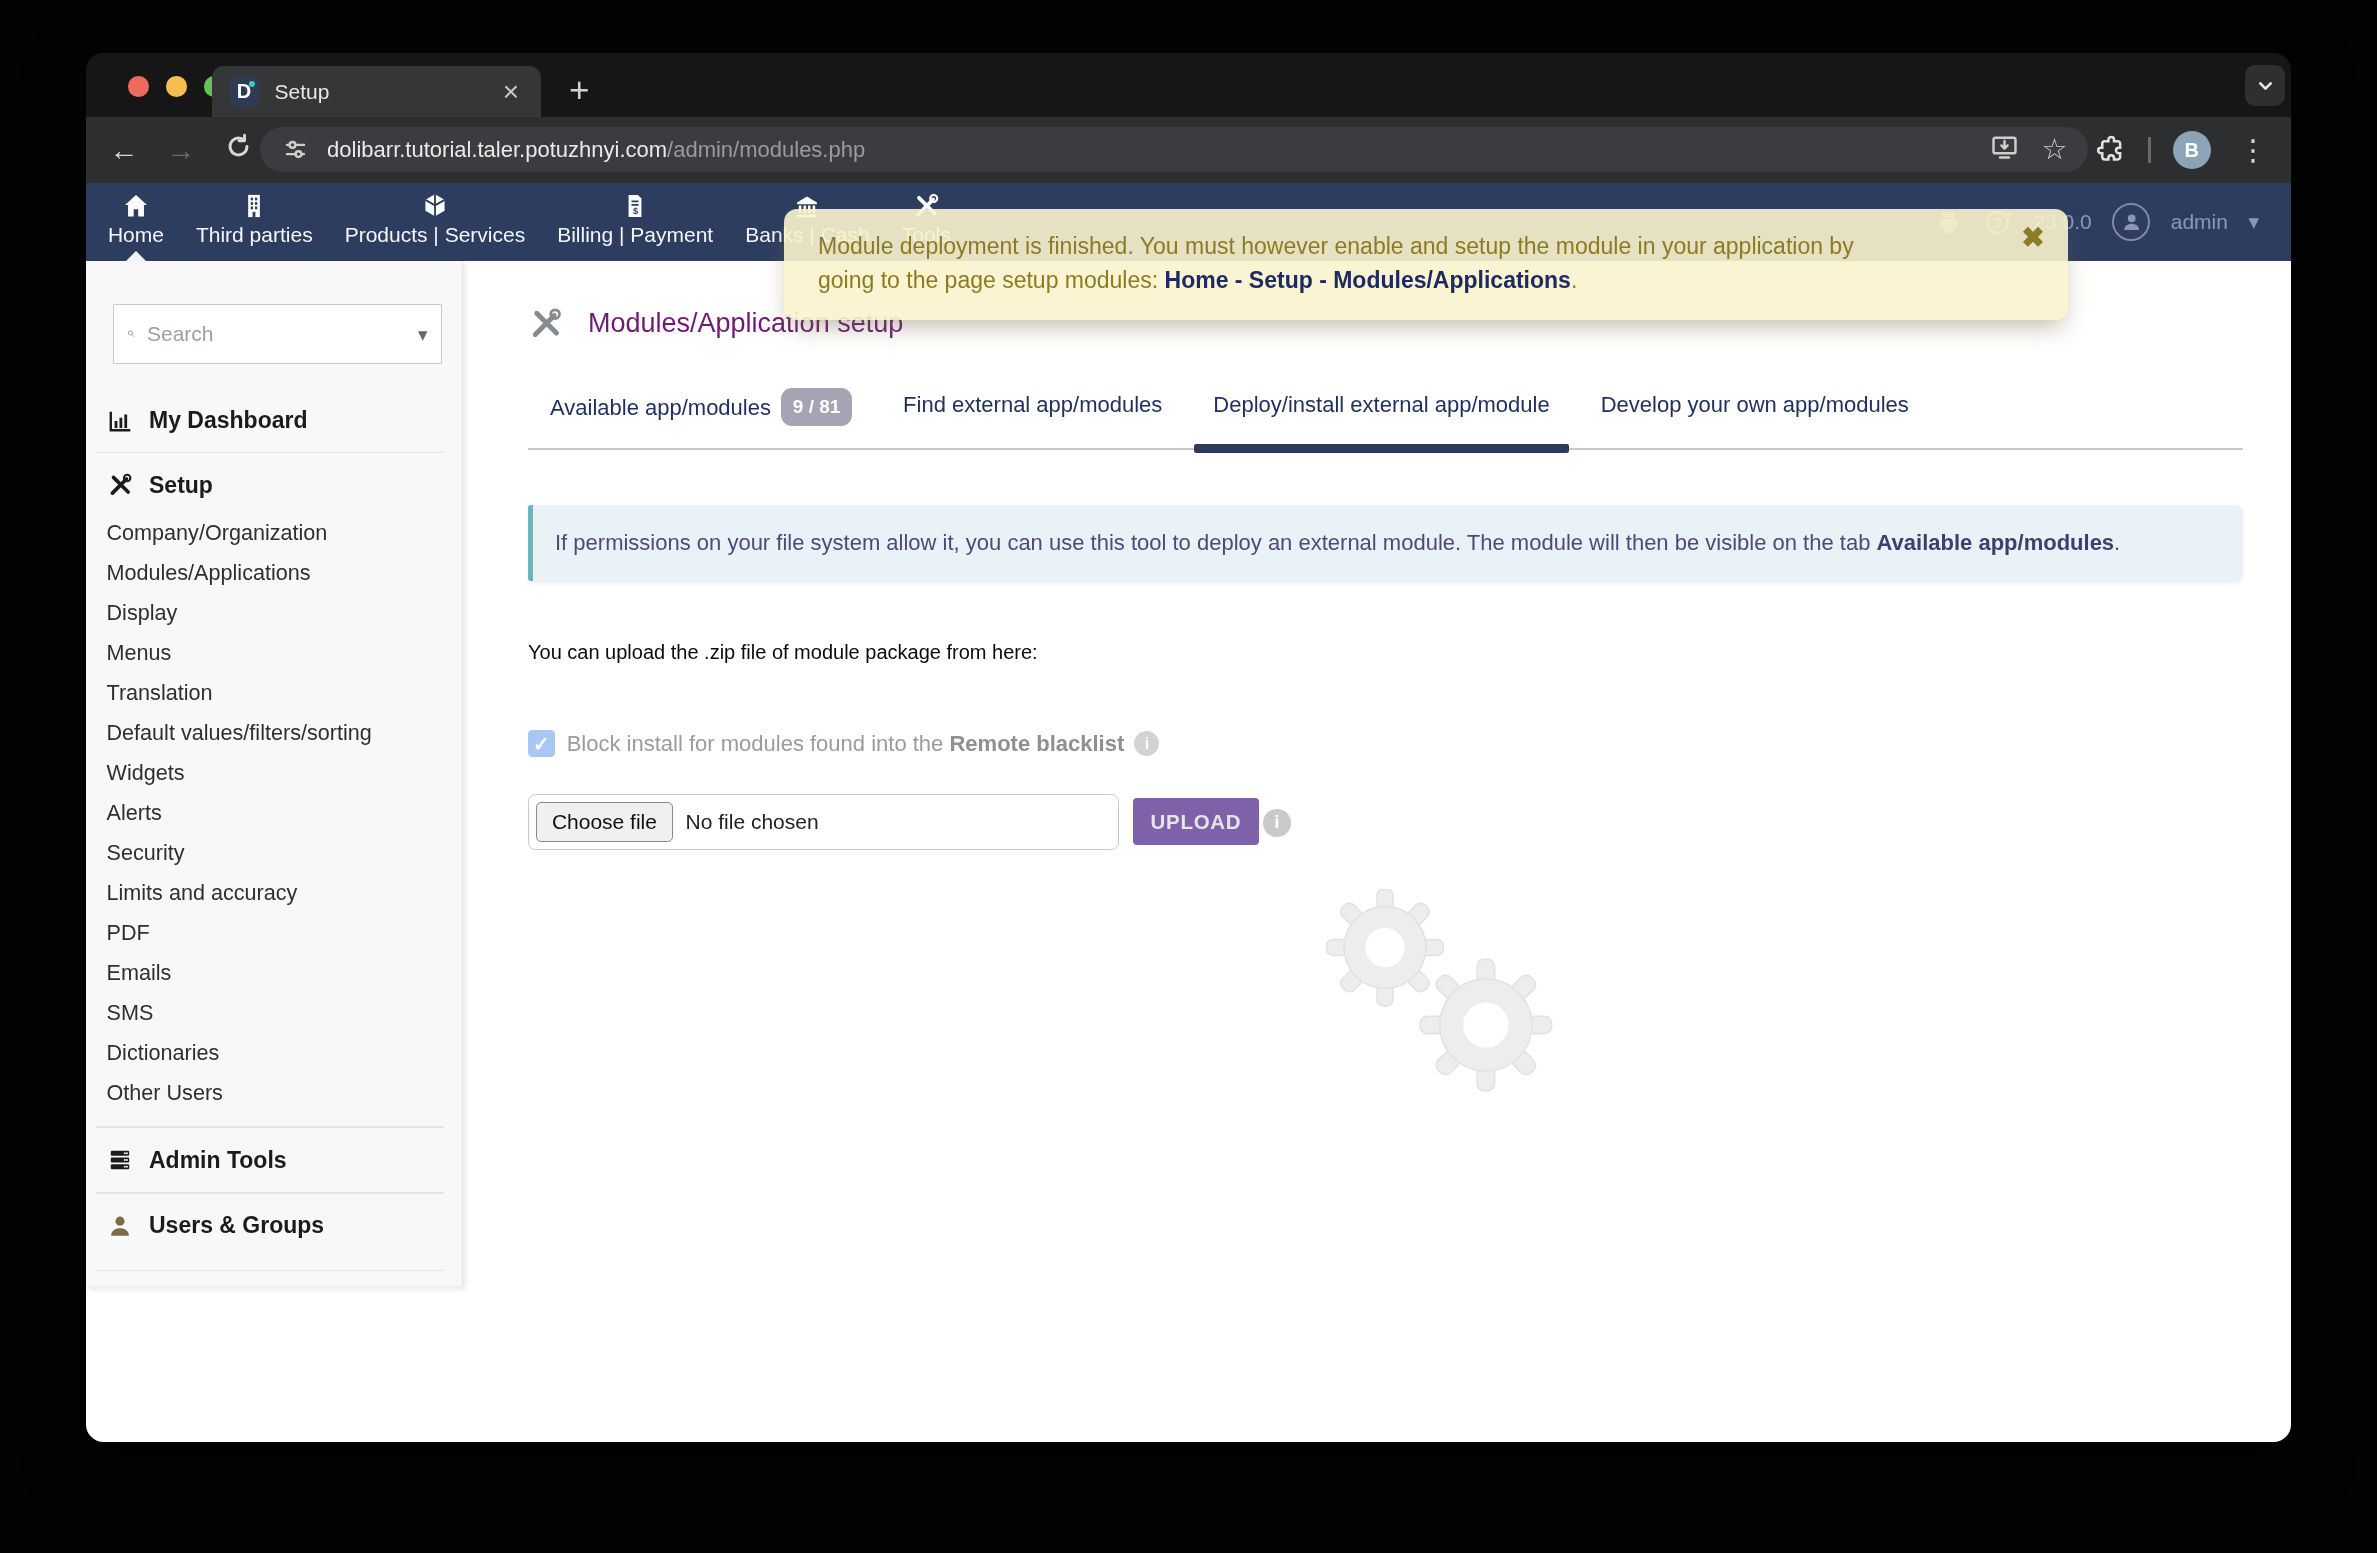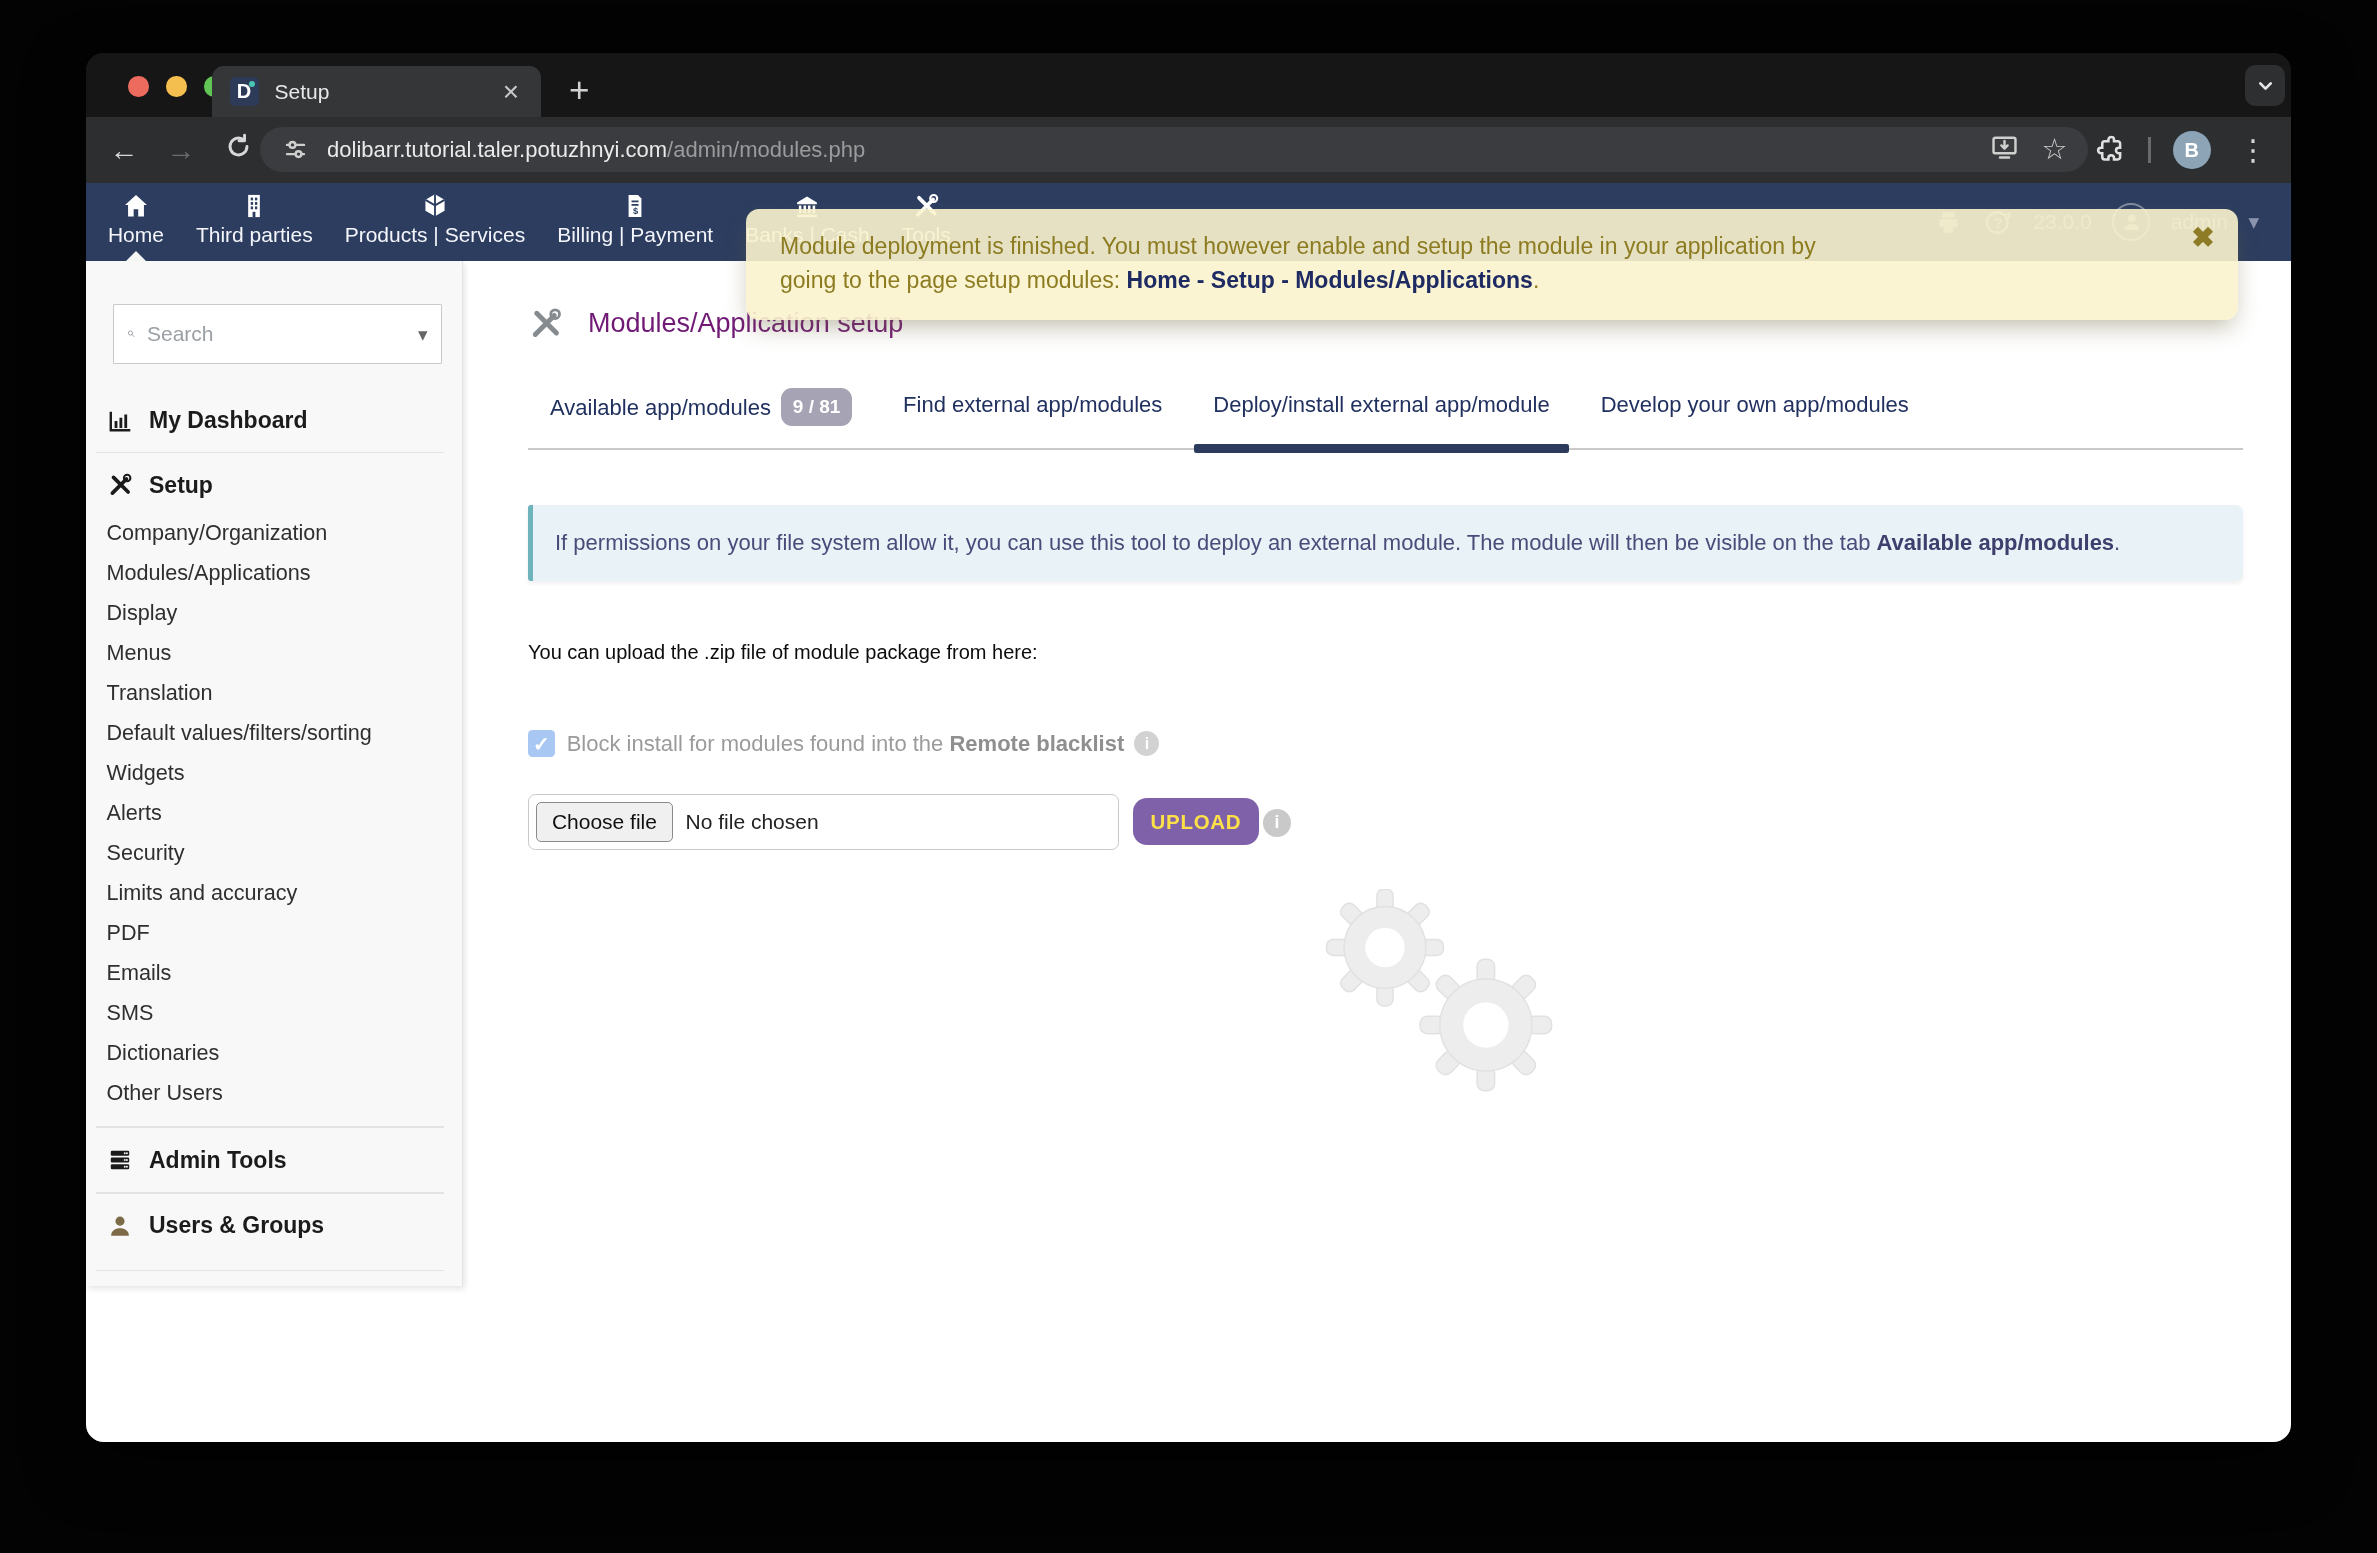--- a/index.html
+++ b/index.html
@@ -54,21 +54,21 @@
   .dnav-item svg { margin-top:8.8px; }
   .dnav-label { font-size:21px; margin-top:3.7px; white-space:nowrap; }
   .dnav-item.active::after { content:""; position:absolute; bottom:0; left:50%; margin-left:-10.2px;
       border-left:10.2px solid transparent; border-right:10.2px solid transparent; border-bottom:10.2px solid #f6f6f6; }
   .nav-meta { position:absolute; right:32px; top:0; height:78px; display:flex; align-items:center; gap:20.5px;
               color:#eef; opacity:.5; z-index:3; font-size:21px; }
   .nav-avatar { width:38px; height:38px; border-radius:50%; border:2.2px solid rgba(255,255,255,.8);
                 display:flex; align-items:center; justify-content:center; }
 
   
-  .notif { position:absolute; left:660px; top:26px; width:1492px; height:111px; z-index:50;
+  .notif { position:absolute; left:698px; top:26px; width:1284px; height:111px; z-index:50;
            background:rgba(250,243,205,0.90); border-radius:13px;
            box-shadow:0 11.7px 25px -5.9px rgba(110,104,64,.45); padding:20px 110px 0 34px;
            font-size:23px; line-height:34px; color:#8c7b20; font-weight:500; }
   .notif-link { color:#1e2a62; font-weight:700; }
   .notif-close { position:absolute; right:23.4px; top:11.7px; font-size:28px; color:#8d7b25; font-weight:700; }
 
   
   .sidebar { position:absolute; left:0; top:78px; width:377px; height:1025px; background:#f8f8f8;
              border-right:1.5px solid #e4e4e4; box-shadow:2.2px 2.9px 5.9px rgba(0,0,0,.10); z-index:5;
              padding-top:43px; }
@@ -119,21 +119,21 @@
   .info-i { width:25px; height:25px; border-radius:50%; background:#d2d2d2; color:#fff; font-size:16px;
             font-weight:700; font-style:normal; display:flex; align-items:center; justify-content:center; margin-left:10.2px; }
 
   .file-row { position:absolute; top:611px; left:0; }
   .file-widget { position:absolute; left:0; top:0; width:591px; height:56px; background:#fff;
                  border:1.5px solid #c9c9c9; border-radius:7.3px; display:flex; align-items:center; padding:0 7.3px; }
   .choose-btn { height:40px; background:#f0f0f0; border:1.5px solid #8a8a8a; border-radius:5.1px;
                 font-size:21px; color:#111; padding:0 14.6px; display:flex; align-items:center; }
   .no-file { margin-left:13px; font-size:21px; color:#222; }
   .upload-btn { position:absolute; left:605px; top:4.4px; width:126px; height:47px; background:#7f61a9;
-                border-radius:14px; color:#fde047; font-size:20.5px; font-weight:700; letter-spacing:0.7px;
+                border-radius:4px; color:#e5e5e5; font-size:20.5px; font-weight:700; letter-spacing:0.7px;
                 display:flex; align-items:center; justify-content:center; }
   .upload-info { position:absolute; left:735px; top:14.6px; width:28px; height:28px; border-radius:50%;
                  background:#c9c9c9; color:#fff; font-size:17.6px; font-weight:700;
                  display:flex; align-items:center; justify-content:center; }
 
   .gears { position:absolute; left:747px; top:706px; }
 </style>
 </head>
 <body>
 

